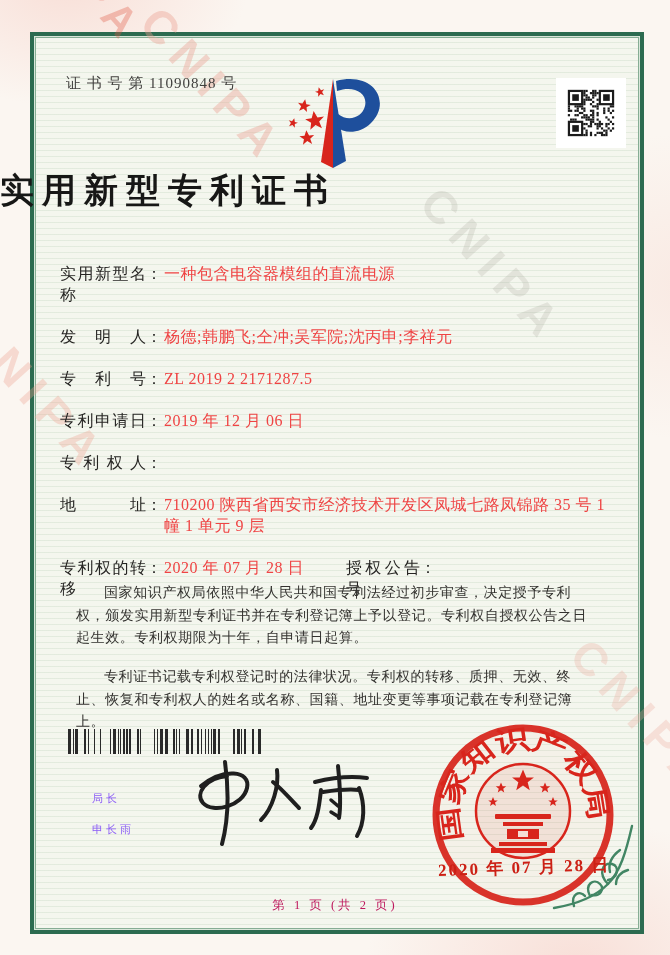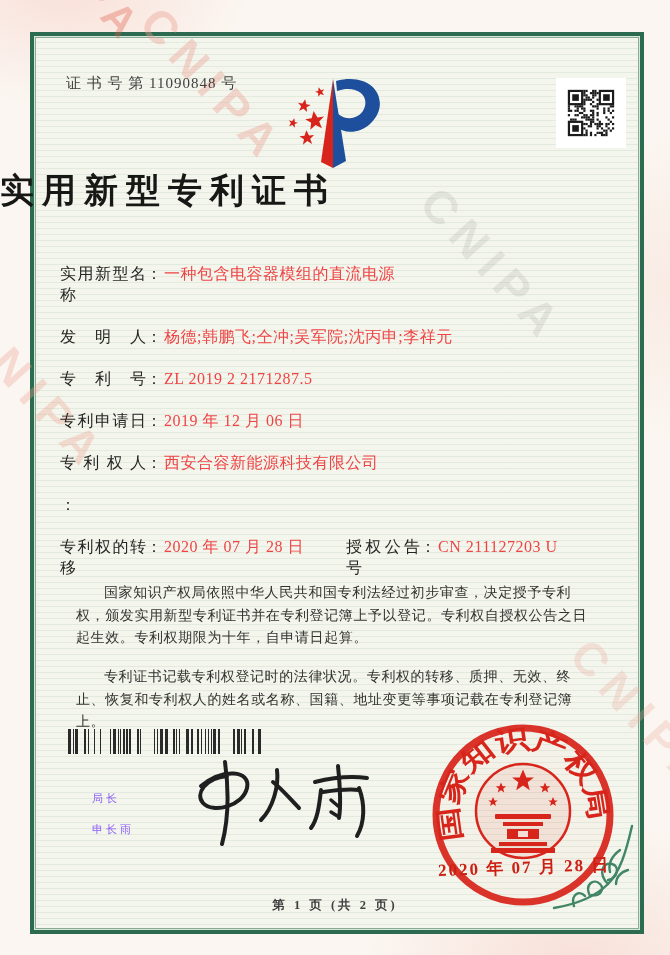--- a/index.html
+++ b/index.html
@@ -58,21 +58,21 @@
   .director{position:absolute;left:92px;top:783px;z-index:3;font-size:11px;line-height:31px;letter-spacing:3px;color:#8b5cf6;}
   .signature{position:absolute;left:175px;top:756px;z-index:3;}
   .seal{position:absolute;left:417px;top:719px;z-index:4;}
   .seal-date{
     position:absolute;left:438px;top:856px;z-index:5;
     font-size:17px;font-weight:bold;color:#cc2015;letter-spacing:2px;transform:rotate(-2deg);
     font-family:"Liberation Serif","DejaVu Serif",serif;
   }
   .footer{
     position:absolute;left:0;right:0;top:897px;z-index:3;text-align:center;
-    font-size:12.5px;letter-spacing:3px;color:#404040;font-weight:bold;
+    font-size:12.5px;letter-spacing:3px;color:#be185d;
   }
   .ornament{position:absolute;left:550px;top:822px;z-index:3;}
 </style>
 </head>
 <body>
 
 <span class="wm wm4">CNIPA</span>
 <span class="wm wm1">CNIPA</span>
 <span class="wm wm2">CNIPA</span>
 <span class="wm wm3">CNIPA</span>
@@ -256,35 +256,35 @@
     <span class="fvalue">ZL 2019 2 2171287.5</span>
   </div>
   <div class="frow">
     <span class="flabel">专利申请日</span>
     <span class="fcolon">：</span>
     <span class="fvalue">2019 年 12 月 06 日</span>
   </div>
   <div class="frow">
     <span class="flabel">专利权人</span>
     <span class="fcolon">：</span>
-    <span class="fvalue">西安合容新能源科技有限公司</span>
-  </div>
-  <div class="frow">
-    <span class="fcolon">：</span>
+  </div>
+  <div class="frow">
+    <span class="flabel">地址</span>
+    <span class="fcolon">：</span>
+    <span class="fvalue">710200 陕西省西安市经济技术开发区凤城七路凤锦路 35 号 1 幢 1 单元 9 层</span>
   </div>
   <div class="frow">
     <span class="pairL">
       <span class="flabel">专利权的转移</span>
       <span class="fcolon">：</span>
       <span class="fvalue">2020 年 07 月 28 日</span>
     </span>
     <span class="pairR">
       <span class="flabel">授权公告号</span>
       <span class="fcolon">：</span>
-      <span class="fvalue">CN 211127203 U</span>
     </span>
   </div>
 </div>
 
 <div class="paras">
   <p>国家知识产权局依照中华人民共和国专利法经过初步审查，决定授予专利权，颁发实用新型专利证书并在专利登记簿上予以登记。专利权自授权公告之日起生效。专利权期限为十年，自申请日起算。</p>
   <p>专利证书记载专利权登记时的法律状况。专利权的转移、质押、无效、终止、恢复和专利权人的姓名或名称、国籍、地址变更等事项记载在专利登记簿上。</p>
 </div>
 
 <svg class="barcode" id="barcode" width="200" height="25" viewBox="0 0 200 25">

